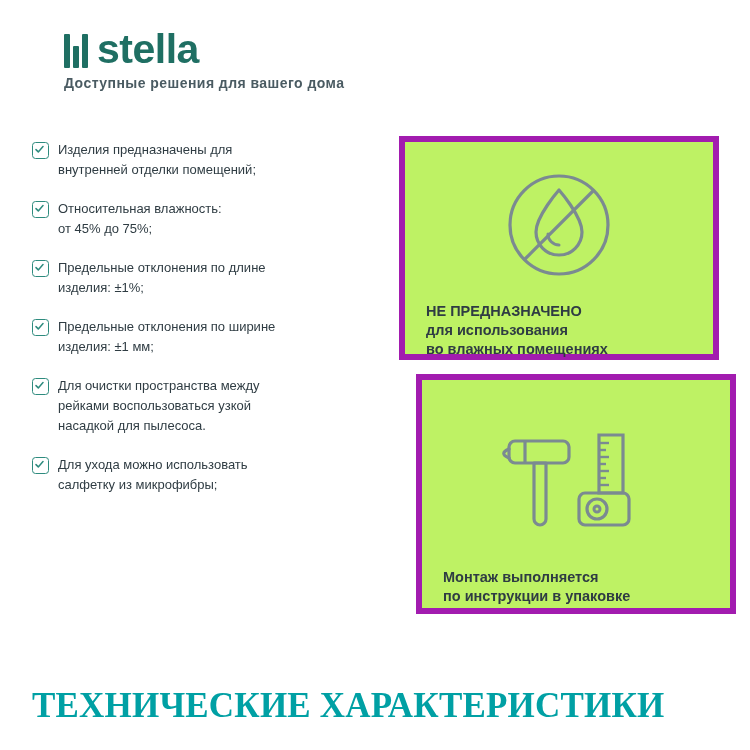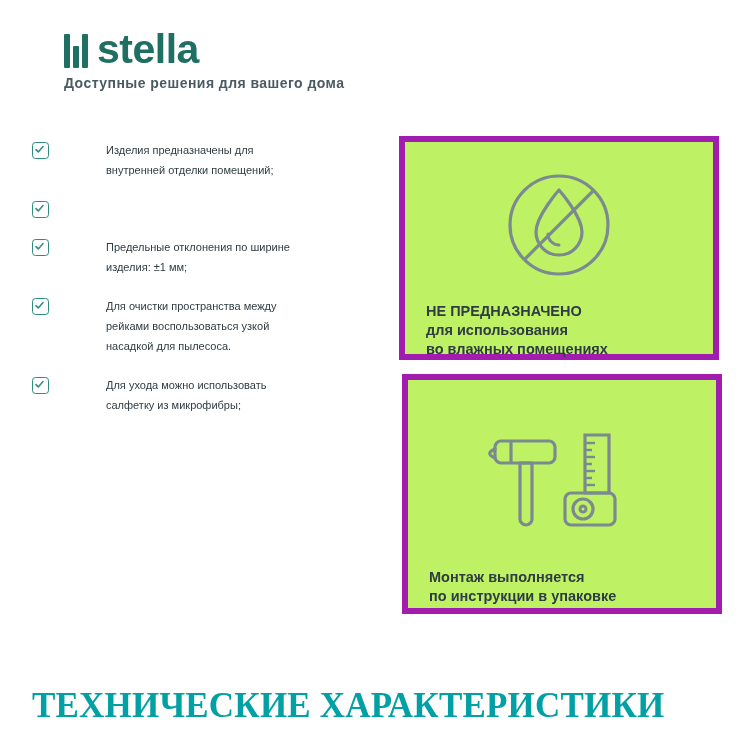--- a/index.html
+++ b/index.html
@@ -86,42 +86,41 @@
     margin-top: 2px;
     margin-right: 9px;
     position: relative;
   }
   .check-icon svg {
     position: absolute;
     left: 1.6px;
     top: 1.6px;
   }
   .feature-text {
-    font-size: 11px;
+    font-size: 13px;
     line-height: 20px;
     color: #2f3c43;
     white-space: pre-line;
-    margin-left: 48px;
   }
 
   
   .card {
     position: absolute;
     box-sizing: border-box;
     border: 6px solid #a21caf;
     background: #bef264;
   }
   .card-moisture {
     left: 399px;
     top: 136px;
     width: 320px;
     height: 224px;
   }
   .card-mount {
-    left: 402px;
+    left: 416px;
     top: 374px;
     width: 320px;
     height: 240px;
   }
   .card-art {
     display: flex;
     justify-content: center;
     align-items: center;
   }
   .card-caption {
@@ -186,22 +185,33 @@
       <span class="feature-text">Изделия предназначены для
 внутренней отделки помещений;</span>
     </div>
 
     <div class="feature">
       <span class="check-icon">
         <svg width="9" height="9" viewBox="0 0 9 9">
             <path d="M1 4.6 L3.3 6.9 L8 1.6" fill="none" stroke="#2e8b7e" stroke-width="1.5" stroke-linecap="round" stroke-linejoin="round"></path>
           </svg>
       </span>
-    </div>
-
+      <span class="feature-text">Относительная влажность:
+от 45% до 75%;</span>
+    </div>
+
+    <div class="feature">
+      <span class="check-icon">
+        <svg width="9" height="9" viewBox="0 0 9 9">
+            <path d="M1 4.6 L3.3 6.9 L8 1.6" fill="none" stroke="#2e8b7e" stroke-width="1.5" stroke-linecap="round" stroke-linejoin="round"></path>
+          </svg>
+      </span>
+      <span class="feature-text">Предельные отклонения по длине
+изделия: ±1%;</span>
+    </div>
 
     <div class="feature">
       <span class="check-icon">
         <svg width="9" height="9" viewBox="0 0 9 9">
             <path d="M1 4.6 L3.3 6.9 L8 1.6" fill="none" stroke="#2e8b7e" stroke-width="1.5" stroke-linecap="round" stroke-linejoin="round"></path>
           </svg>
       </span>
       <span class="feature-text">Предельные отклонения по ширине
 изделия: ±1 мм;</span>
     </div>

